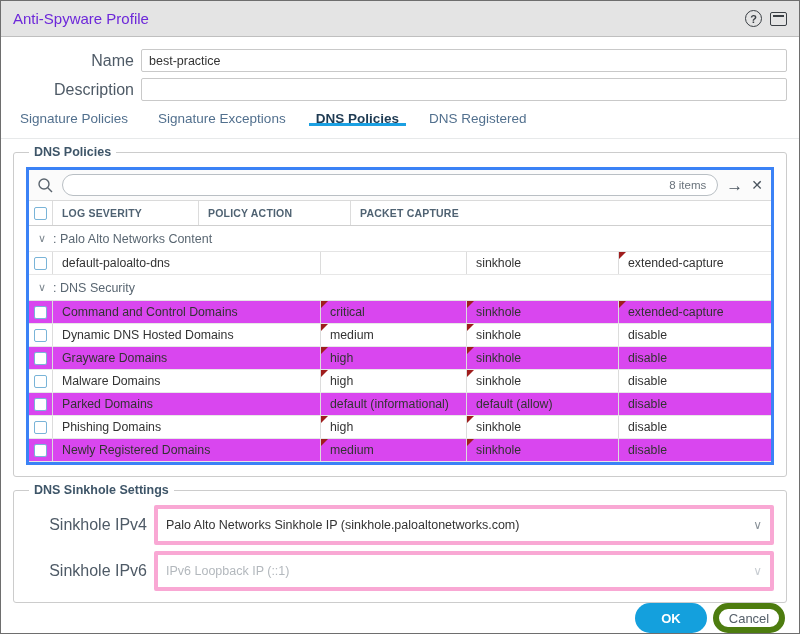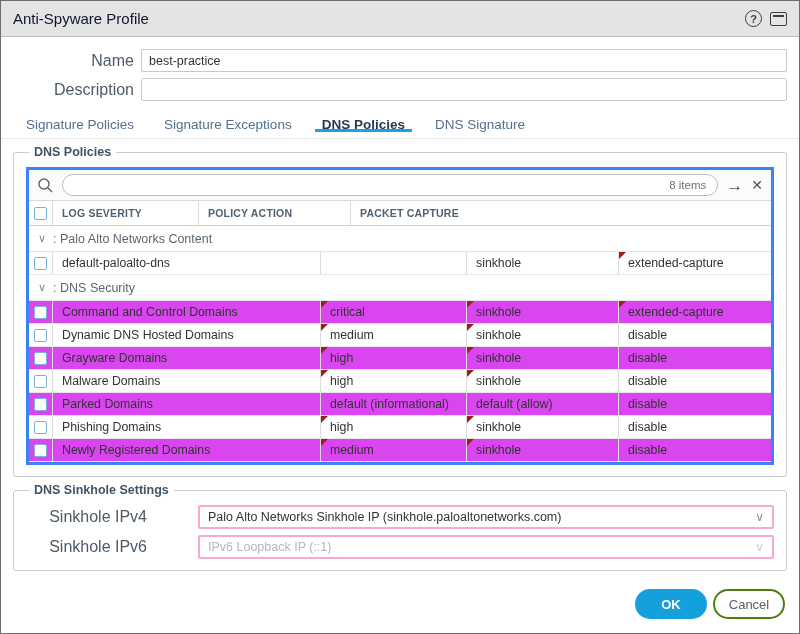--- a/index.html
+++ b/index.html
@@ -13,42 +13,42 @@
     border:1px solid #6e6e6e;
     background:#fff;
     display:flex; flex-direction:column;
     overflow:hidden;
   }
   
   .titlebar {
     height:36px; background:#e4e4e4; border-bottom:1px solid #bfbfbf;
     display:flex; align-items:center; padding:0 12px; flex:none;
   }
-  .title { font-size:15px; font-weight:500; color:#0f172a; }
+  .title { font-size:15px; font-weight:500; color:#6d28d9; }
   .titlebar-icons { margin-left:auto; display:flex; align-items:center; gap:8px; }
   .help-icn {
     width:17px; height:17px; border:1.5px solid #3a3f44; border-radius:50%;
     display:flex; align-items:center; justify-content:center;
     font-size:11px; font-weight:bold; color:#3a3f44; cursor:pointer;
   }
   .win-icn {
     width:17px; height:14px; border:1.5px solid #3a3f44; border-radius:2px;
     cursor:pointer; padding:2px 2px 0;
   }
   .win-icn i { display:block; height:2px; background:#3a3f44; }
   
   .form { padding:12px 12px 4px; flex:none; }
   .frow { display:flex; align-items:center; margin-bottom:6px; }
   .flabel { width:128px; text-align:right; padding-right:7px; font-size:16px; color:#4e5a66; flex:none; }
   .finput {
     flex:1; height:23px; border:1px solid #c9c9c9; border-radius:2px;
     font-family:inherit; font-size:12.5px; color:#333; padding:0 7px; outline:none;
   }
   
-  .tabs { display:flex; align-items:center; height:28px; padding-left:10px; border-bottom:1px solid #e7e9ea; flex:none; }
+  .tabs { display:flex; align-items:flex-start; height:28px; padding-left:4px; border-bottom:1px solid #e7e9ea; flex:none; }
   .tab {
     position:relative; display:flex; align-items:center; padding:0 15px;
     font-size:13.5px; color:#52708e; cursor:pointer;
   }
   .tab + .tab::before {
     content:""; position:absolute; left:0; top:7px; bottom:10px; width:1px; background:#ccd4da;
   }
   .tab.active { color:#1e3a52; font-weight:bold; }
   .tab.active::after {
     content:""; position:absolute; left:8px; right:8px; bottom:0; height:3px; background:#1ba0e2;
@@ -95,35 +95,35 @@
     font-size:12.3px; color:#333; background:#fff; cursor:pointer;
   }
   .trow.shaded { background:#d946ef; }
   .cell { position:relative; }
   .flag {
     position:absolute; top:0; left:0; width:0; height:0;
     border-top:7px solid #9f1d1d; border-right:7px solid transparent;
   }
   
   .select {
-    flex:1; height:24px; border:2px solid #f9a8d4; border-radius:2px; background:#fff;
+    flex:1; height:40px; border:4px solid #f9a8d4; border-radius:2px; background:#fff;
     display:flex; align-items:center; justify-content:space-between;
-    padding:0 8px; font-size:12.5px; color:#333; cursor:pointer;margin-left:44px;
+    padding:0 8px; font-size:12.5px; color:#333; cursor:pointer;
   }
   .select .chev { color:#8a9299; font-size:12px; }
   .select.disabled { color:#b3b8bd; cursor:default; }
   .select.disabled .chev { color:#c8cdd2; }
   
   .footer { margin-top:auto; display:flex; justify-content:flex-end; align-items:center; gap:6px; padding:0 14px 14px; }
   .btn {
     min-width:72px; height:30px; border-radius:16px; font-family:inherit;
     font-size:13px; display:flex; align-items:center; justify-content:center; cursor:pointer;
   }
   .btn-ok { background:#14a0dd; color:#fff; font-weight:bold; border:none; }
-  .btn-cancel { background:#fff; color:#56606a; border:2px solid #4d7c0f;text-align:right; }
+  .btn-cancel { background:#fff; color:#56606a; border:6px solid #4d7c0f;text-align:right; }
 </style>
 </head>
 <body>
 
 <div class="dialog">
 
   <div class="titlebar">
     <span class="title">Anti-Spyware Profile</span>
     <div class="titlebar-icons">
       <span class="help-icn">?</span>
@@ -141,21 +141,21 @@
     <div class="frow">
       <span class="flabel">Description</span>
       <input class="finput" type="text" value="" style="">
     </div>
   </div>
 
   <div class="tabs">
     <span class="tab">Signature Policies</span>
     <span class="tab">Signature Exceptions</span>
     <span class="tab active">DNS Policies</span>
-    <span class="tab">DNS Signature</span>
+    <span class="tab">DNS Registered</span>
   </div>
 
   <fieldset>
     <legend>DNS Policies</legend>
     <div class="tablebox">
       <div class="toolbar">
         <span style="display:flex;">
           <svg width="17" height="17" viewBox="0 0 17 17">
               <circle cx="7" cy="7" r="5" fill="none" stroke="#5a646e" stroke-width="1.4"></circle>
               <line x1="10.8" y1="10.8" x2="15" y2="15" stroke="#5a646e" stroke-width="1.4"></line>

